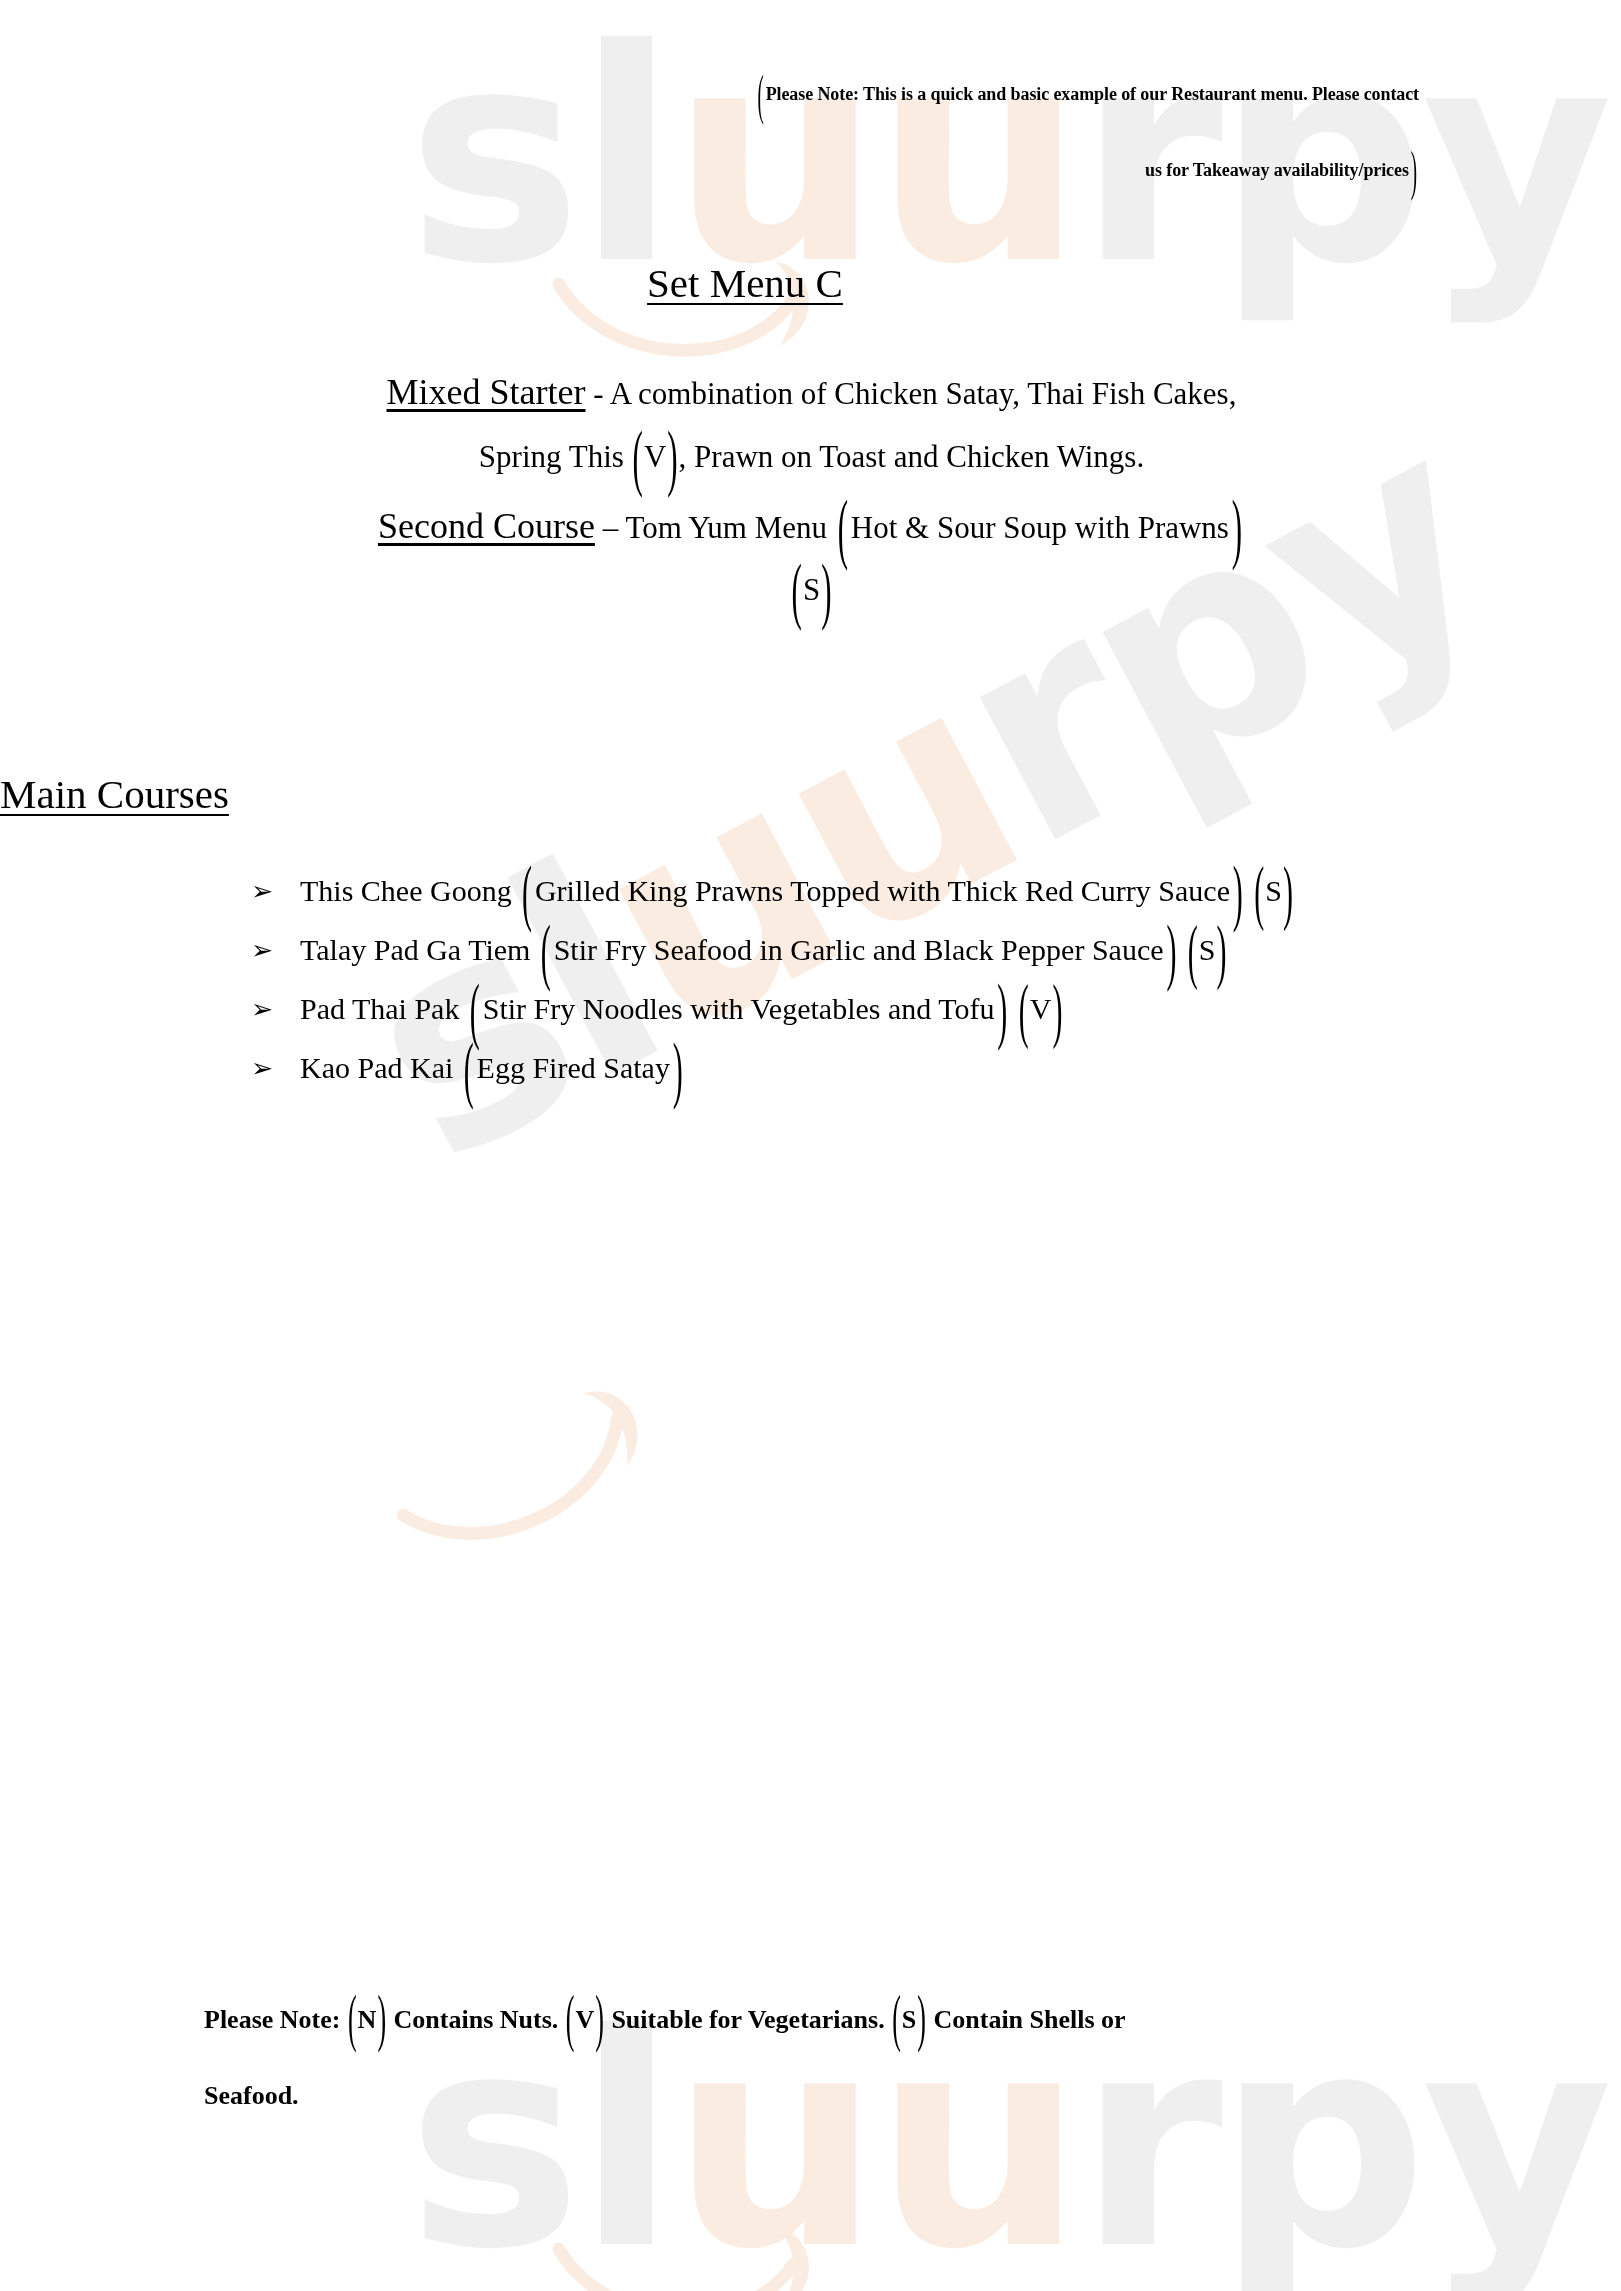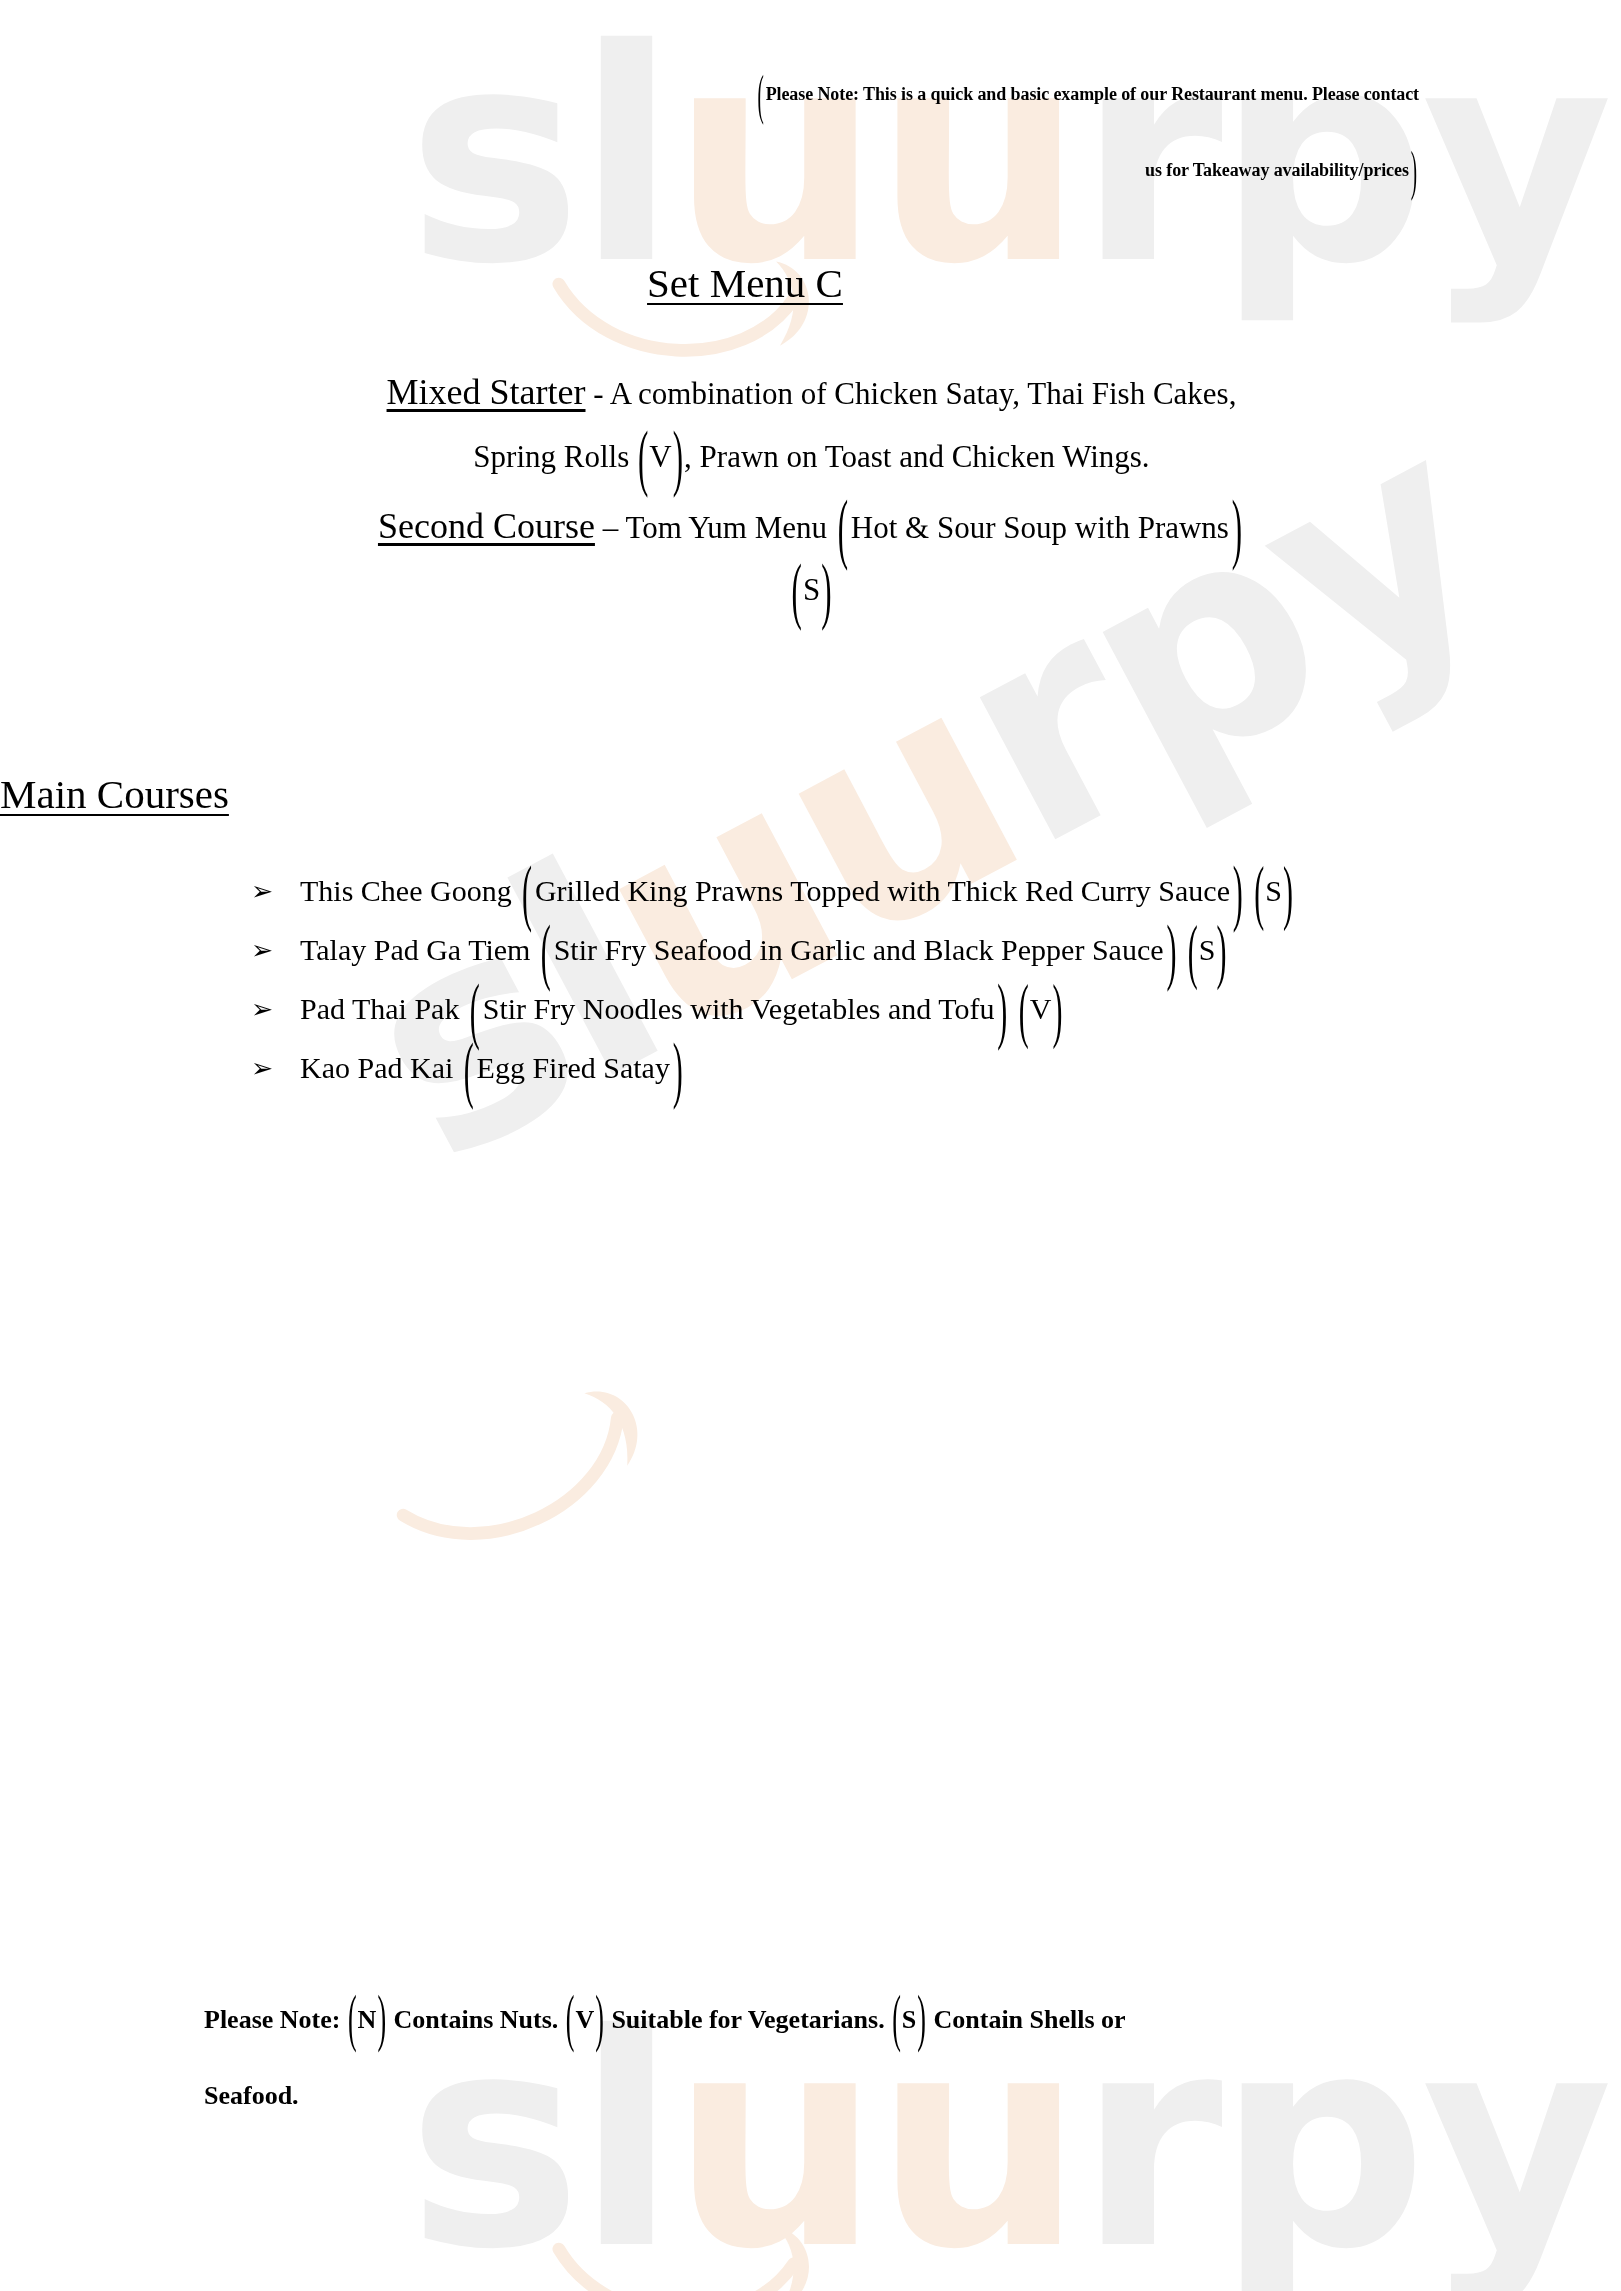--- a/index.html
+++ b/index.html
@@ -225,21 +225,21 @@
 
   <div class="title-main">
     <span class="u">Set Menu C</span>
   </div>
 
   <div class="section-line line-starter-1">
     <span class="hdr">Mixed Starter</span><span> - </span><span>A combination of Chicken Satay, Thai Fish Cakes,</span>
   </div>
 
   <div class="section-line line-starter-2">
-    <span>Spring Rolls </span><span class="paren-code">(</span><span>V</span><span class="paren-code">)</span><span>, Prawn on Toast and Chicken Wings.</span>
+    <span>Spring This </span><span class="paren-code">(</span><span>V</span><span class="paren-code">)</span><span>, Prawn on Toast and Chicken Wings.</span>
   </div>
 
   <div class="section-line line-second-1">
     <span class="hdr">Second Course</span><span> – </span><span>Tom Yum Menu </span><span class="paren-med">(</span><span>Hot &amp; Sour Soup with Prawns</span><span class="paren-med">)</span>
   </div>
 
   <div class="section-line line-second-2">
     <span class="paren-code">(</span><span>S</span><span class="paren-code">)</span>
   </div>
 

